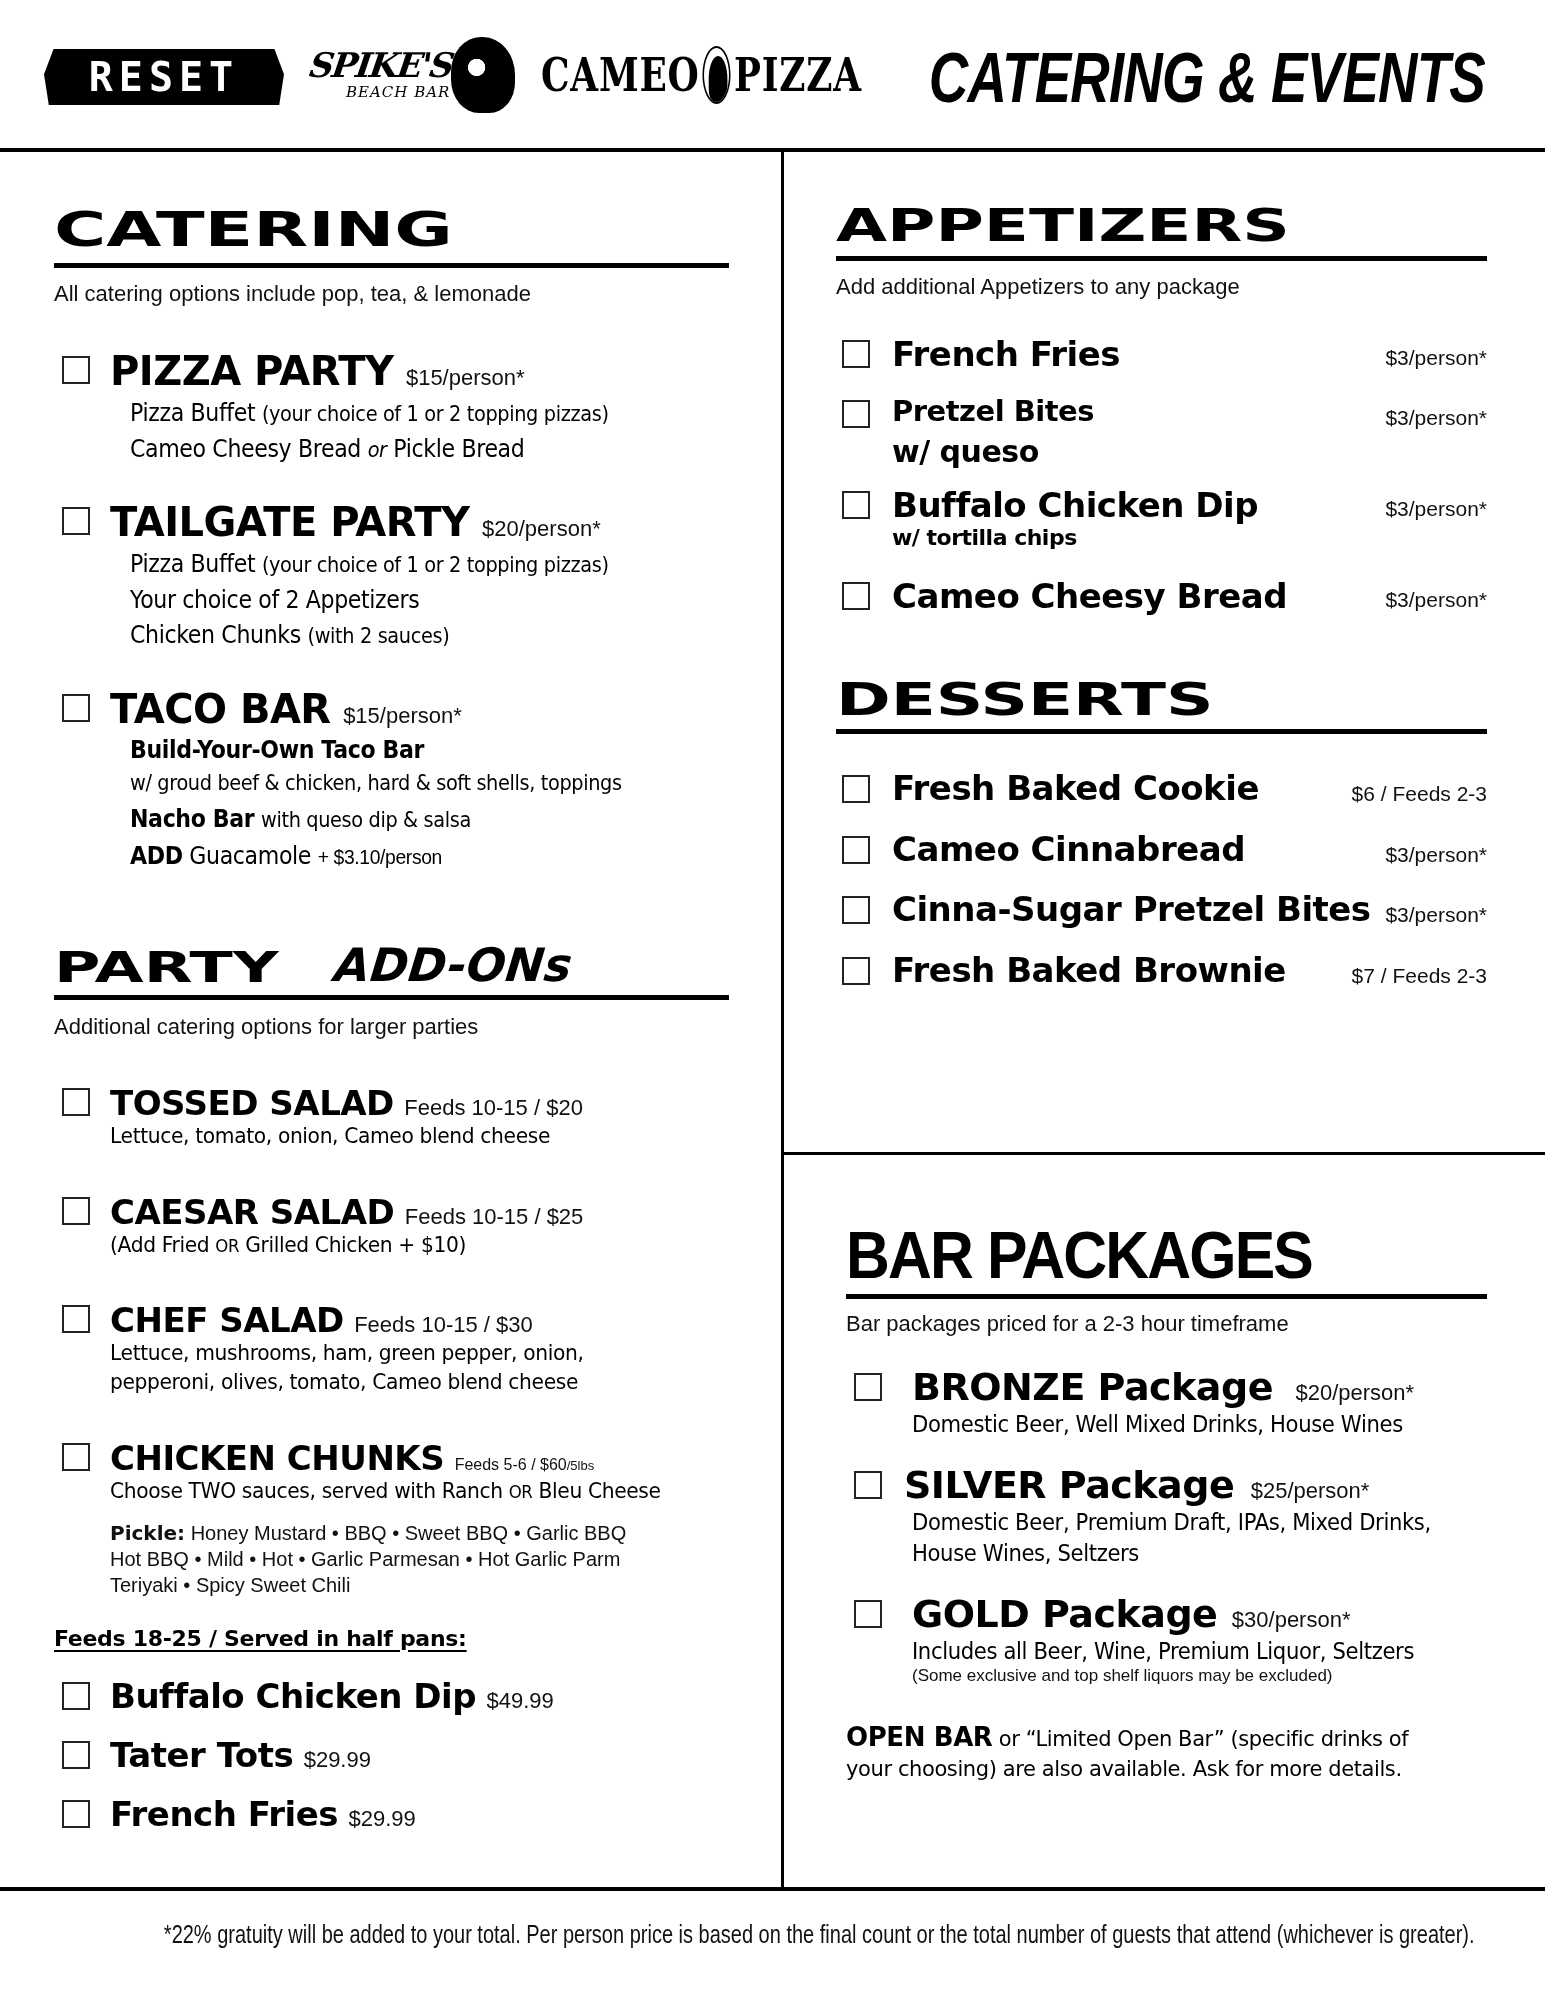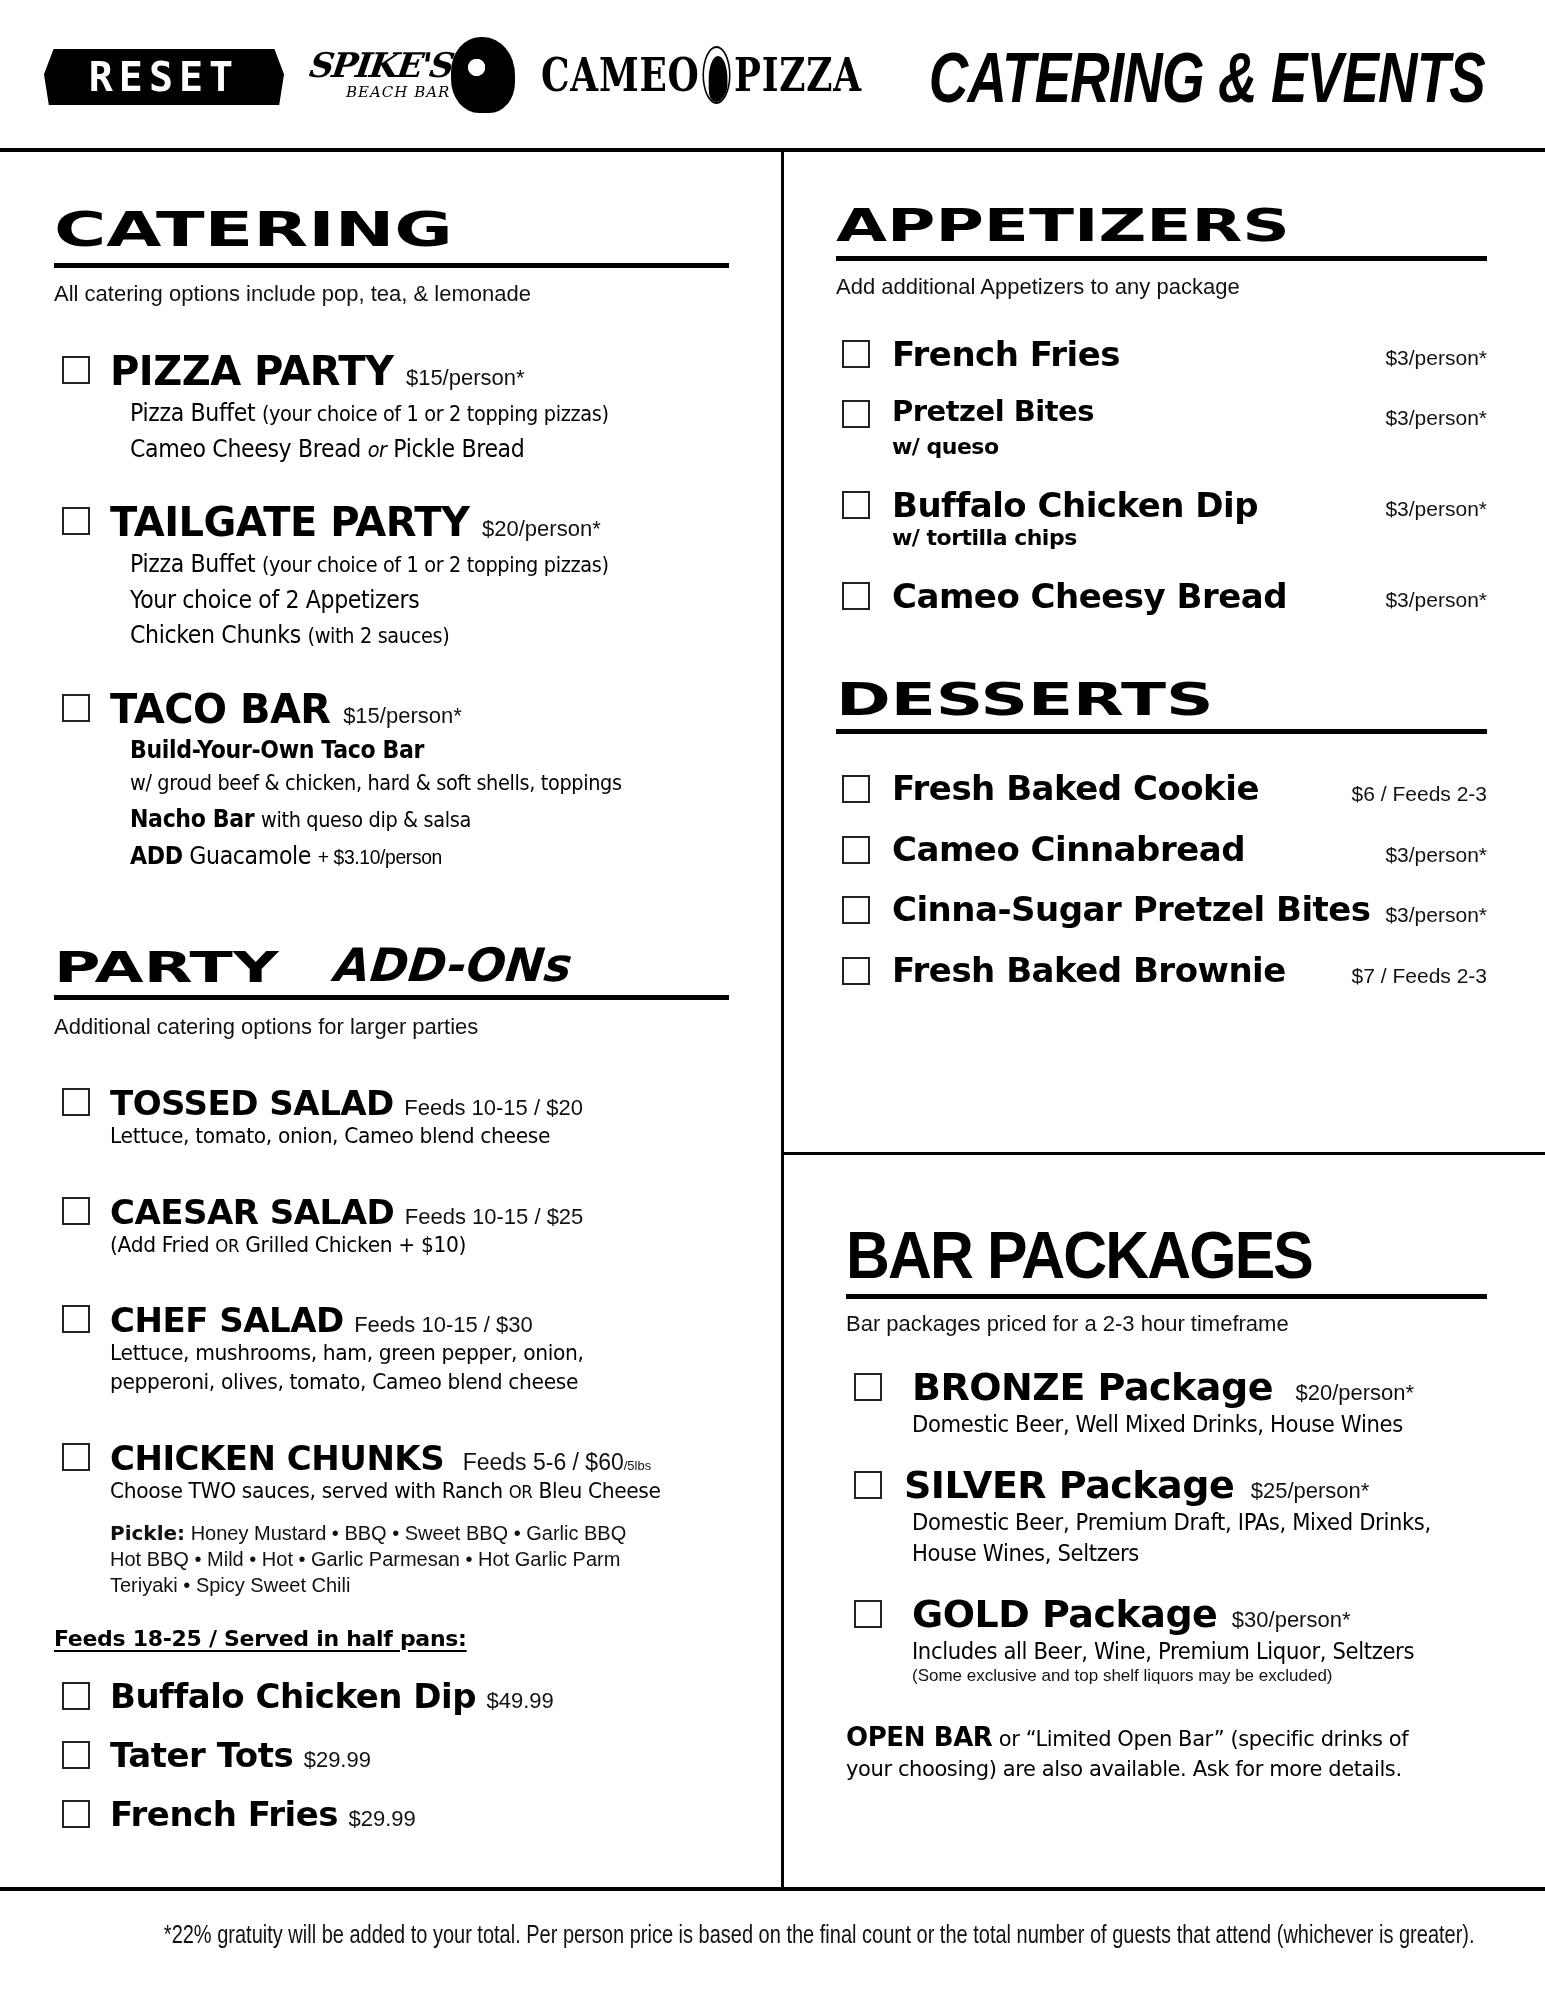--- a/index.html
+++ b/index.html
@@ -156,21 +156,21 @@
   <div class="idesc" style="position:absolute; left:48px; top:38px; font-size:22px; line-height:29px;">
     <div>Lettuce, mushrooms, ham, green pepper, onion,</div>
     <div>pepperoni, olives, tomato, Cameo blend cheese</div>
   </div>
 </div>
 
 <div class="item" style="left:62px; top:1438px;">
   <div class="cb" style="left:0; top:5px;"></div>
   <div style="position:absolute; left:48px; top:0;">
     <span class="iname" style="font-size:34px;">CHICKEN CHUNKS</span>
-    <span class="iprice" style="font-size:23px; margin-left:14px;">Feeds 5-6 / $60</span><span class="iprice" style="font-size:13px;">/5lbs</span>
+    <span class="iprice" style="font-size:16px; margin-left:6px;">Feeds 5-6 / $60</span><span class="iprice" style="font-size:13px;">/5lbs</span>
   </div>
   <div class="idesc" style="position:absolute; left:48px; top:38px; font-size:22px; line-height:30px;">
     <div><span>Choose TWO sauces, served with Ranch</span> <span class="sc">or</span> <span>Bleu Cheese</span></div>
   </div>
   <div style="position:absolute; left:48px; top:82px; font-family:'Liberation Sans',sans-serif; font-size:20px; line-height:26px; color:#111;">
     <div><b style="font-family:'DejaVu Sans',sans-serif; font-size:20px;">Pickle:</b> <span>Honey Mustard • BBQ • Sweet BBQ • Garlic BBQ</span></div>
     <div>Hot BBQ • Mild • Hot • Garlic Parmesan • Hot Garlic Parm</div>
     <div>Teriyaki • Spicy Sweet Chili</div>
   </div>
 </div>
@@ -206,21 +206,21 @@
 <div class="sec-sub" style="left:836px; top:274px;">Add additional Appetizers to any package</div>
 
 <div class="item" style="left:842px; top:334px; width:645px;">
   <div class="cb" style="left:0; top:6px;"></div>
   <div class="iname" style="position:absolute; left:50px; top:0; font-size:34px;">French Fries</div>
   <div class="rprice" style="right:0; top:12px;">$3/person*</div>
 </div>
 <div class="item" style="left:842px; top:394px; width:645px;">
   <div class="cb" style="left:0; top:6px;"></div>
   <div class="iname" style="position:absolute; left:50px; top:0; font-size:29px;">Pretzel Bites</div>
-  <div class="iname" style="position:absolute; left:50px; top:40px; font-size:22px;text-align:center;">w/ queso</div>
+  <div class="iname" style="position:absolute; left:50px; top:40px; font-size:30px;text-align:center;">w/ queso</div>
   <div class="rprice" style="right:0; top:12px;">$3/person*</div>
 </div>
 <div class="item" style="left:842px; top:485px; width:645px;">
   <div class="cb" style="left:0; top:6px;"></div>
   <div class="iname" style="position:absolute; left:50px; top:0; font-size:34px;">Buffalo Chicken Dip</div>
   <div class="iname" style="position:absolute; left:50px; top:40px; font-size:22px;">w/ tortilla chips</div>
   <div class="rprice" style="right:0; top:12px;">$3/person*</div>
 </div>
 <div class="item" style="left:842px; top:576px; width:645px;">
   <div class="cb" style="left:0; top:6px;"></div>

